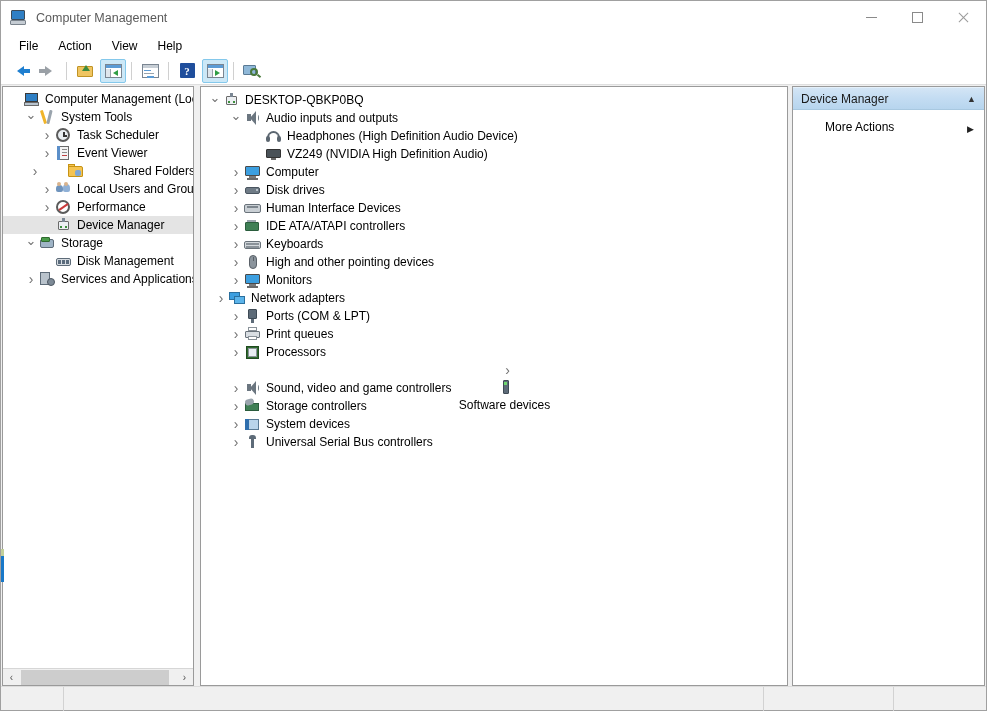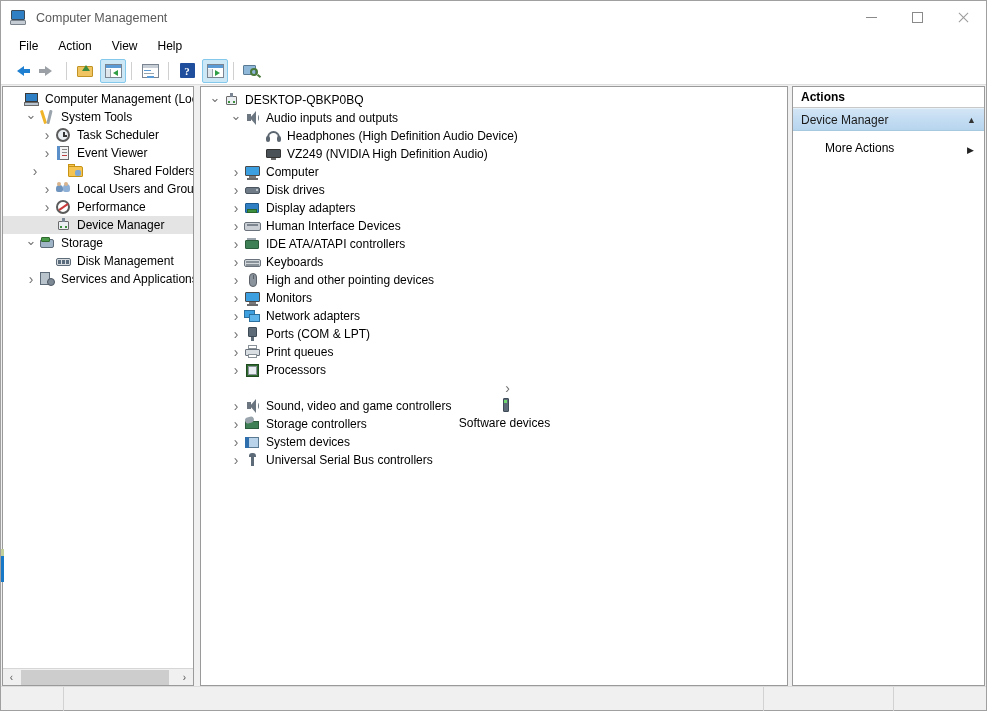--- a/index.html
+++ b/index.html
@@ -647,28 +647,20 @@
           <div class="row" style="padding-left: 27px;">
             <span class="twisty closed"></span>
             <span class="ticon i-drive">
               <span class="ic d"></span>
               <span class="ic l"></span>
             </span>
             <span class="tlabel">Disk drives</span>
           </div>
           <div class="row" style="padding-left: 27px;">
             <span class="twisty closed"></span>
-            <span class="ticon i-adapter">
-              <span class="ic c"></span>
-              <span class="ic g"></span>
-            </span>
-            <span class="tlabel">Display adapters</span>
-          </div>
-          <div class="row" style="padding-left: 27px;">
-            <span class="twisty closed"></span>
             <span class="ticon i-hid">
               <span class="ic k"></span>
               <span class="ic m"></span>
             </span>
             <span class="tlabel">Human Interface Devices</span>
           </div>
           <div class="row" style="padding-left: 27px;">
             <span class="twisty closed"></span>
             <span class="ticon i-ide">
               <span class="ic p"></span>
@@ -695,21 +687,21 @@
           </div>
           <div class="row" style="padding-left: 27px;">
             <span class="twisty closed"></span>
             <span class="ticon i-monitor">
               <span class="ic scr"></span>
               <span class="ic base"></span>
               <span class="ic foot"></span>
             </span>
             <span class="tlabel">Monitors</span>
           </div>
-          <div class="row" style="padding-left: 27px;">
+          <div class="row" style=" margin-left: 12px;">
             <span class="twisty closed"></span>
             <span class="ticon i-network">
               <span class="ic s1"></span>
               <span class="ic s2"></span>
             </span>
             <span class="tlabel">Network adapters</span>
           </div>
           <div class="row" style="padding-left: 27px;">
             <span class="twisty closed"></span>
             <span class="ticon i-ports">
@@ -775,21 +767,20 @@
               <span class="ic s"></span>
             </span>
             <span class="tlabel">Universal Serial Bus controllers</span>
           </div>
         </div>
     </div>
 
     <div class="right-splitter"></div>
 
     <div class="pane right-pane">
-      <div class="actions-header">Actions</div>
       <div class="actions-group">
         <span>Device Manager</span>
         <span class="grp-arrow">▲</span>
       </div>
       <div class="action-item">
         <span>More Actions</span>
         <span class="act-arrow">▶</span>
       </div>
       <div class="actions-rest"></div>
     </div>

